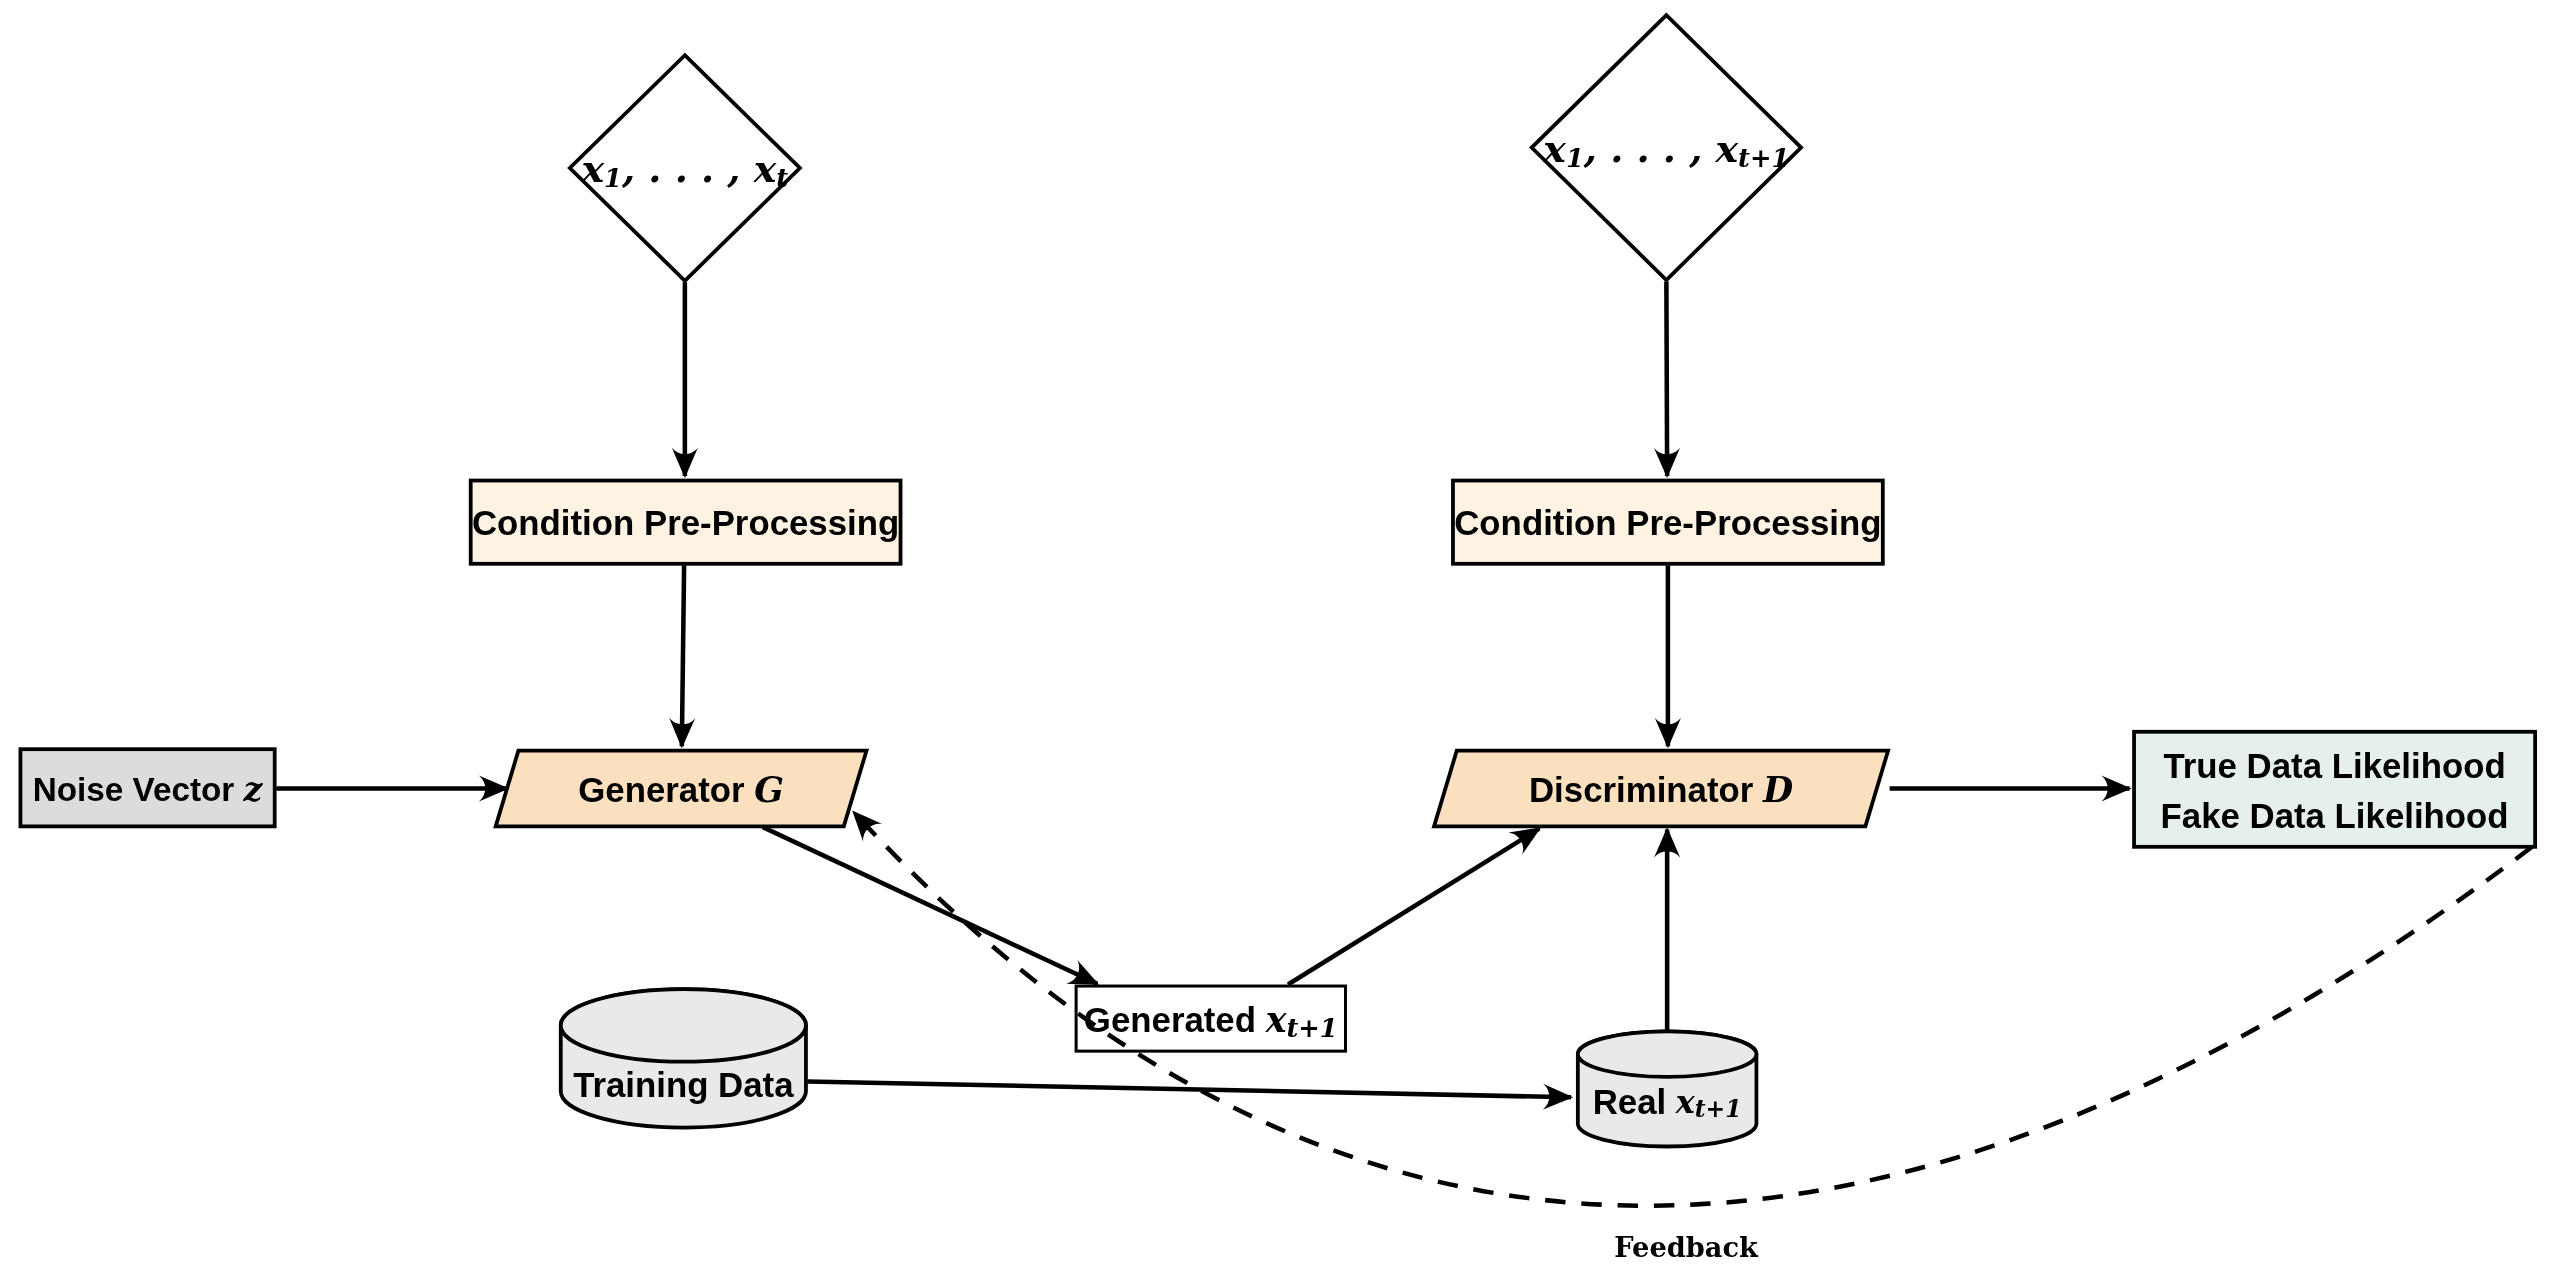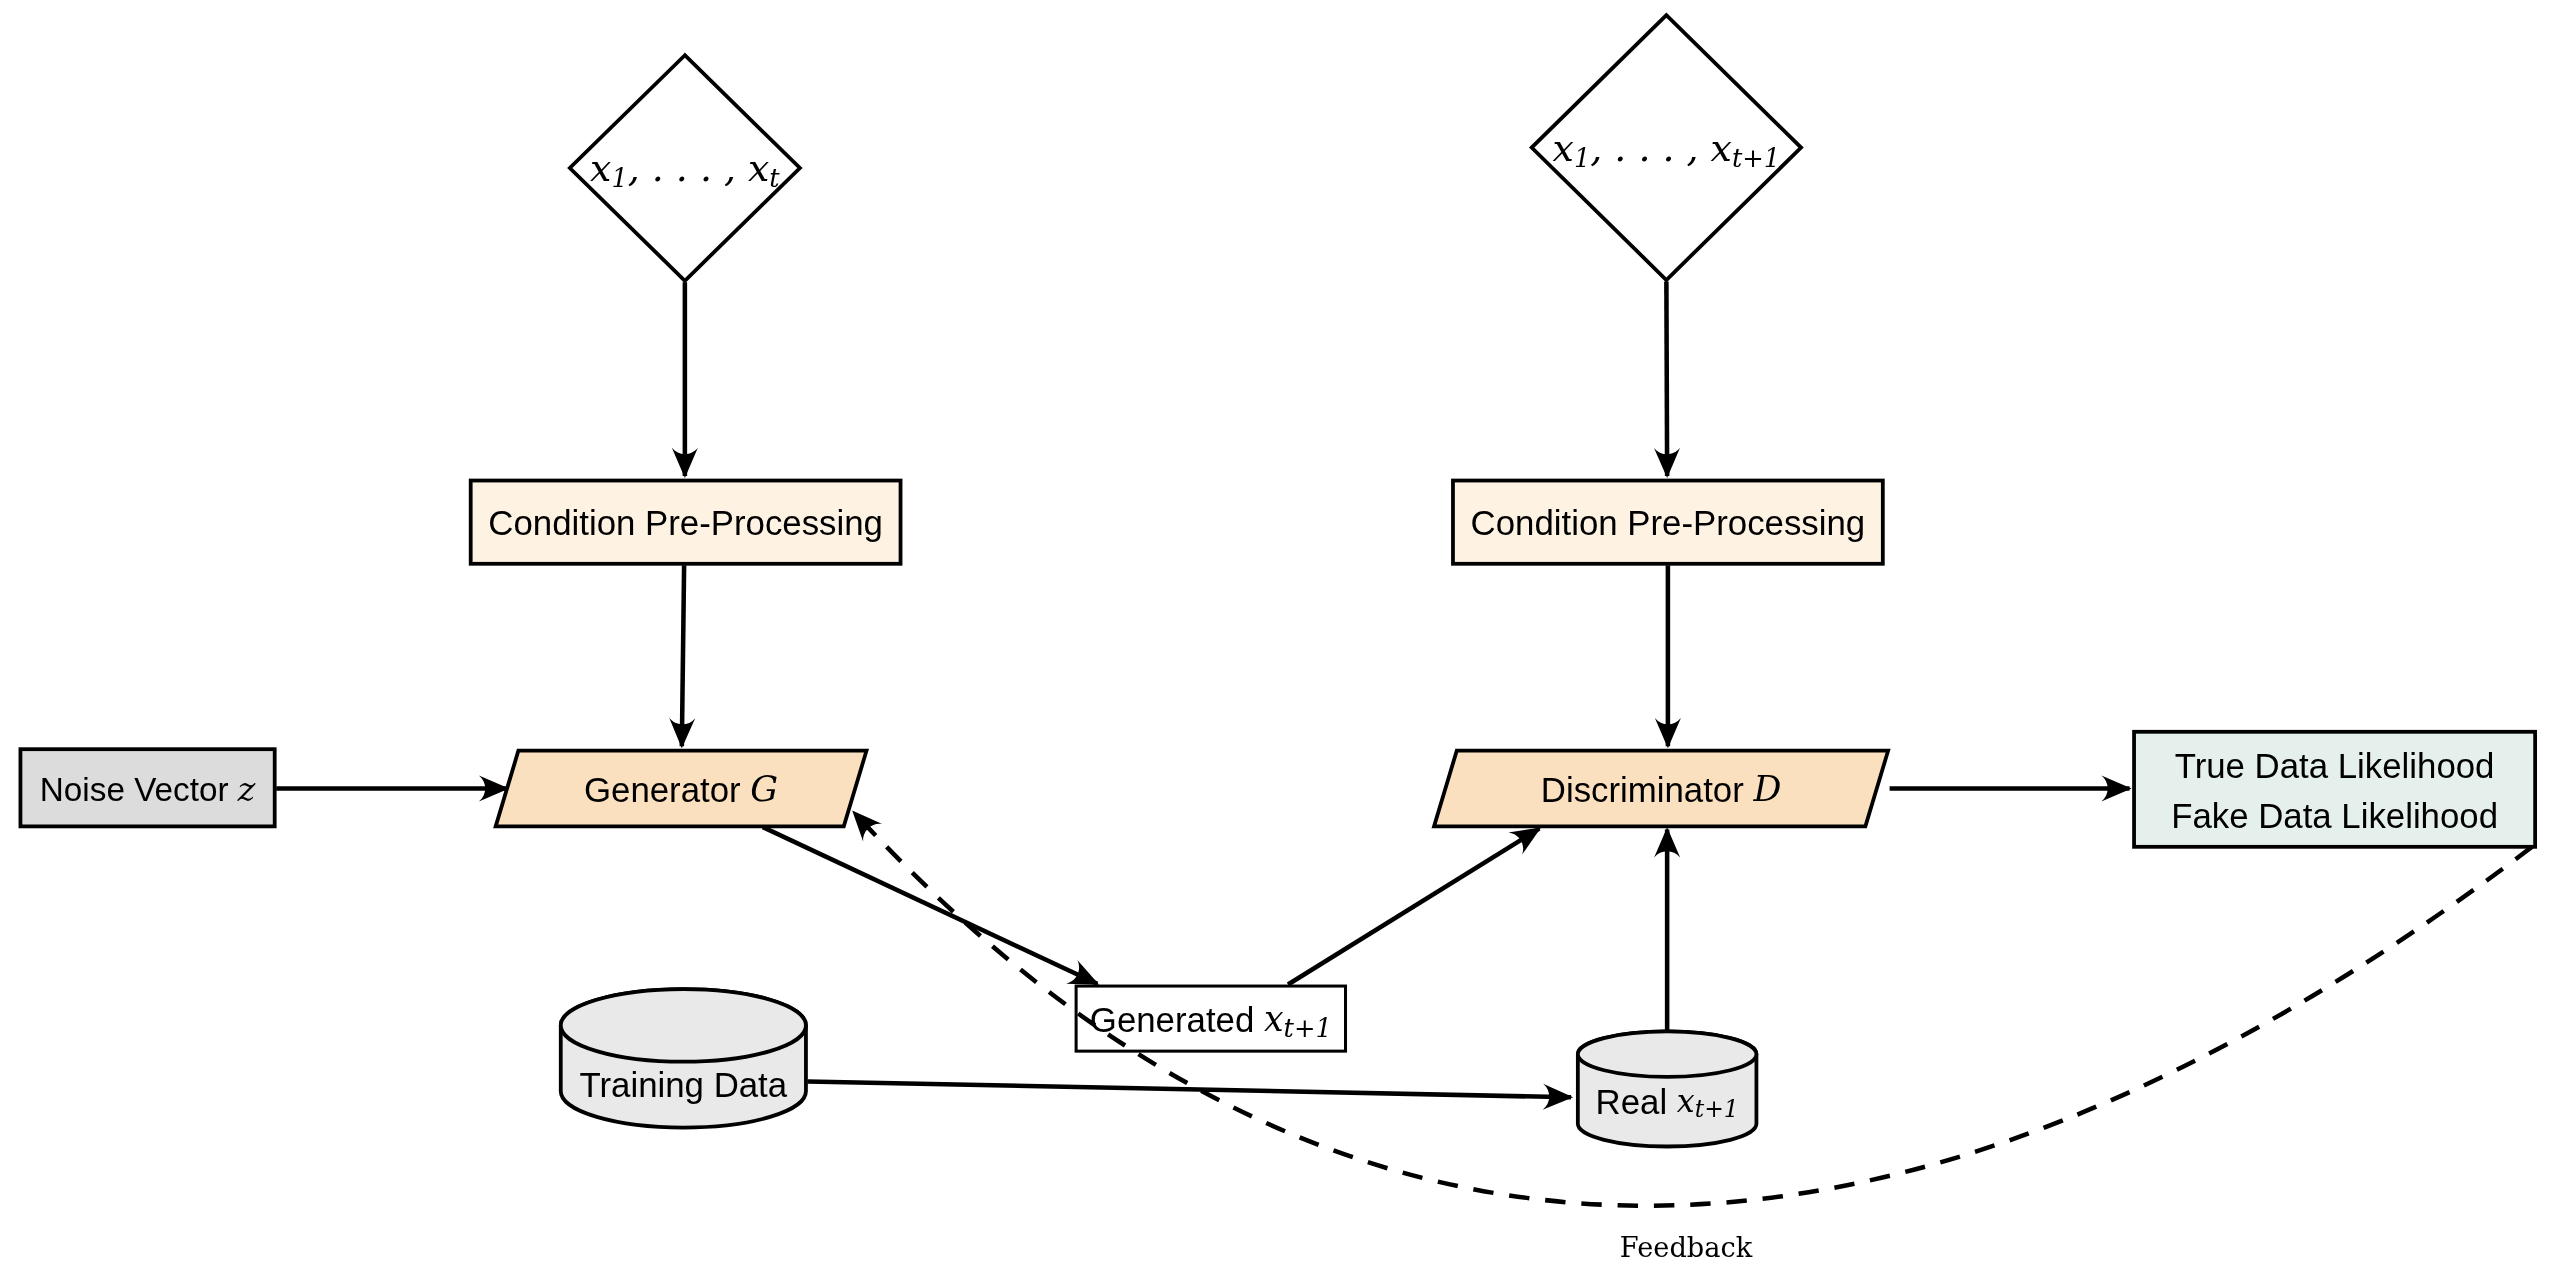--- a/index.html
+++ b/index.html
@@ -1,16 +1,16 @@
 <!DOCTYPE html>
 <html style="font-size:12px"><head>
 <meta charset="utf-8">
 <style>
   html,body{margin:0;padding:0;background:#ffffff;}
-  .diagram-wrap{width:100%;max-width:2576px;margin:0 auto;}
+  .diagram-wrap{width:100%;max-width:2576px;margin:0 auto;font-weight:bold;}
   svg{display:block;width:100%;height:auto;background:#ffffff;}
   text{font-family:"Liberation Sans",sans-serif;font-size:46px;fill:#000000;}
   .lbl{font-size:46px;}
   .sm{font-size:44px;}
   .dia{font-size:50px;}
   .math{font-family:"DejaVu Serif",serif;font-style:italic;}
   .sub{font-size:34px;}
   .serif{font-family:"DejaVu Serif",serif;font-style:normal;font-size:36px;}
   .node-stroke{stroke:#000000;}
   .arrow{stroke:#000000;stroke-width:6;fill:none;}

